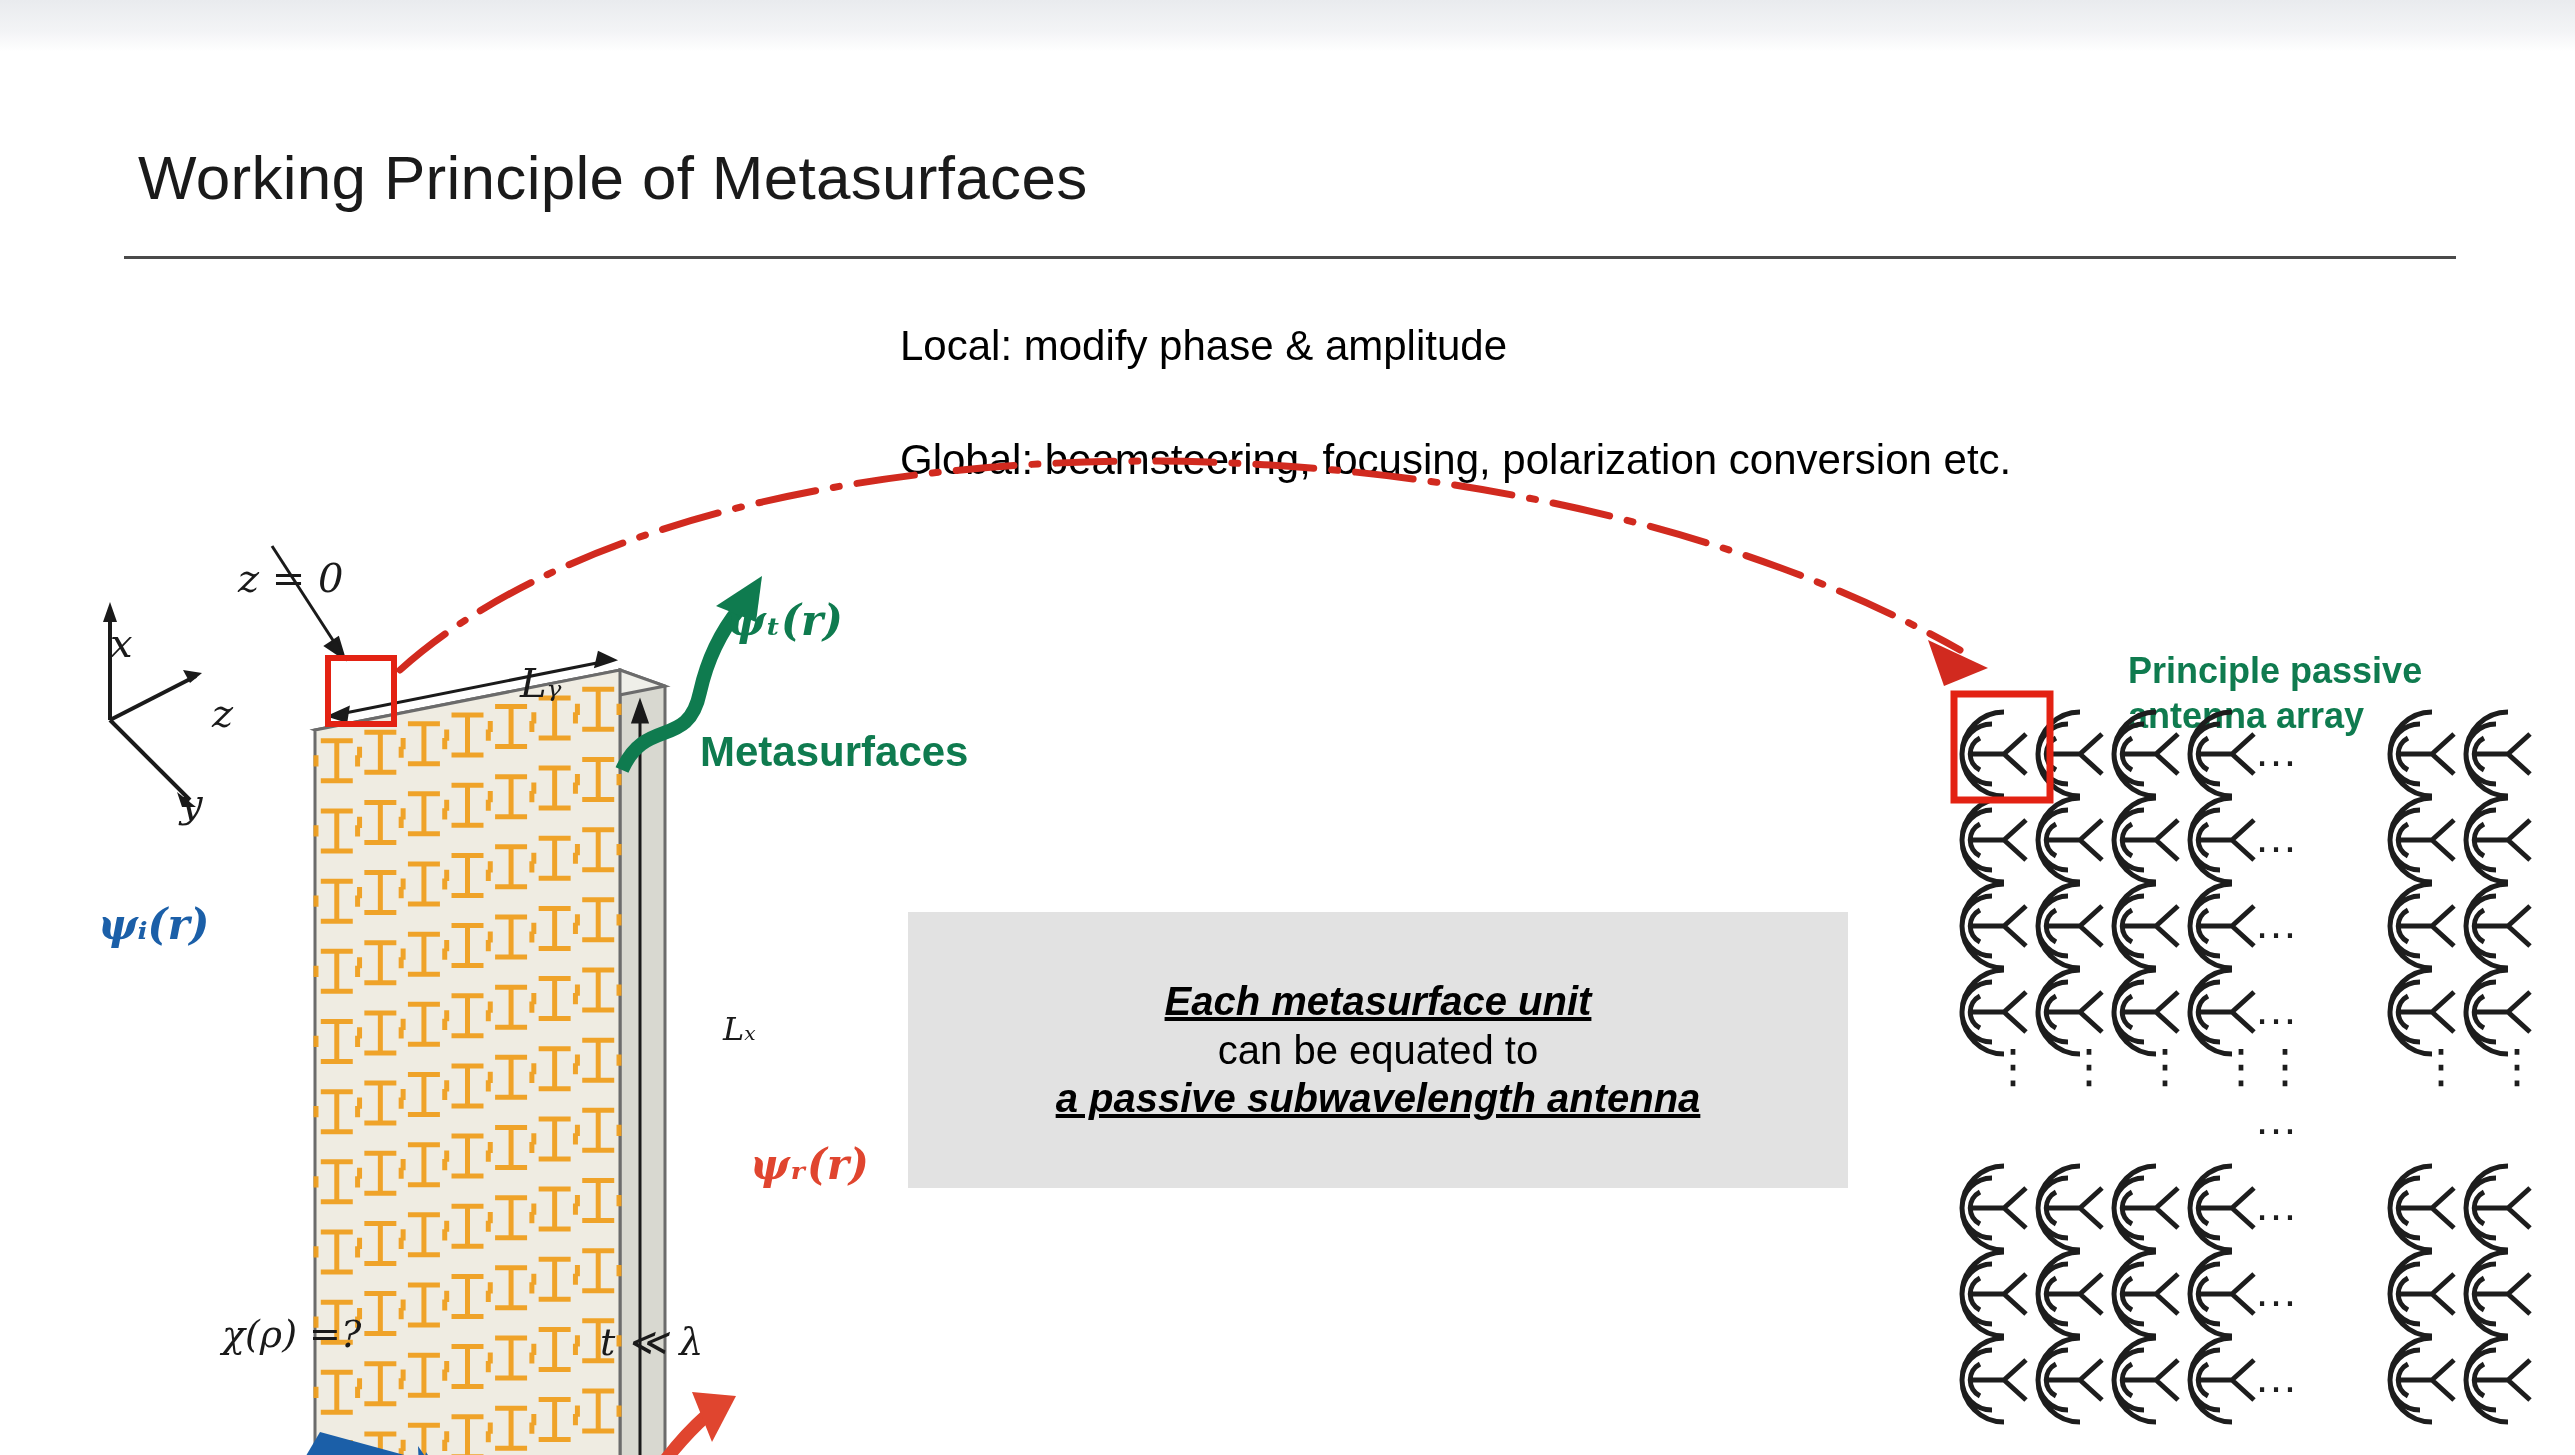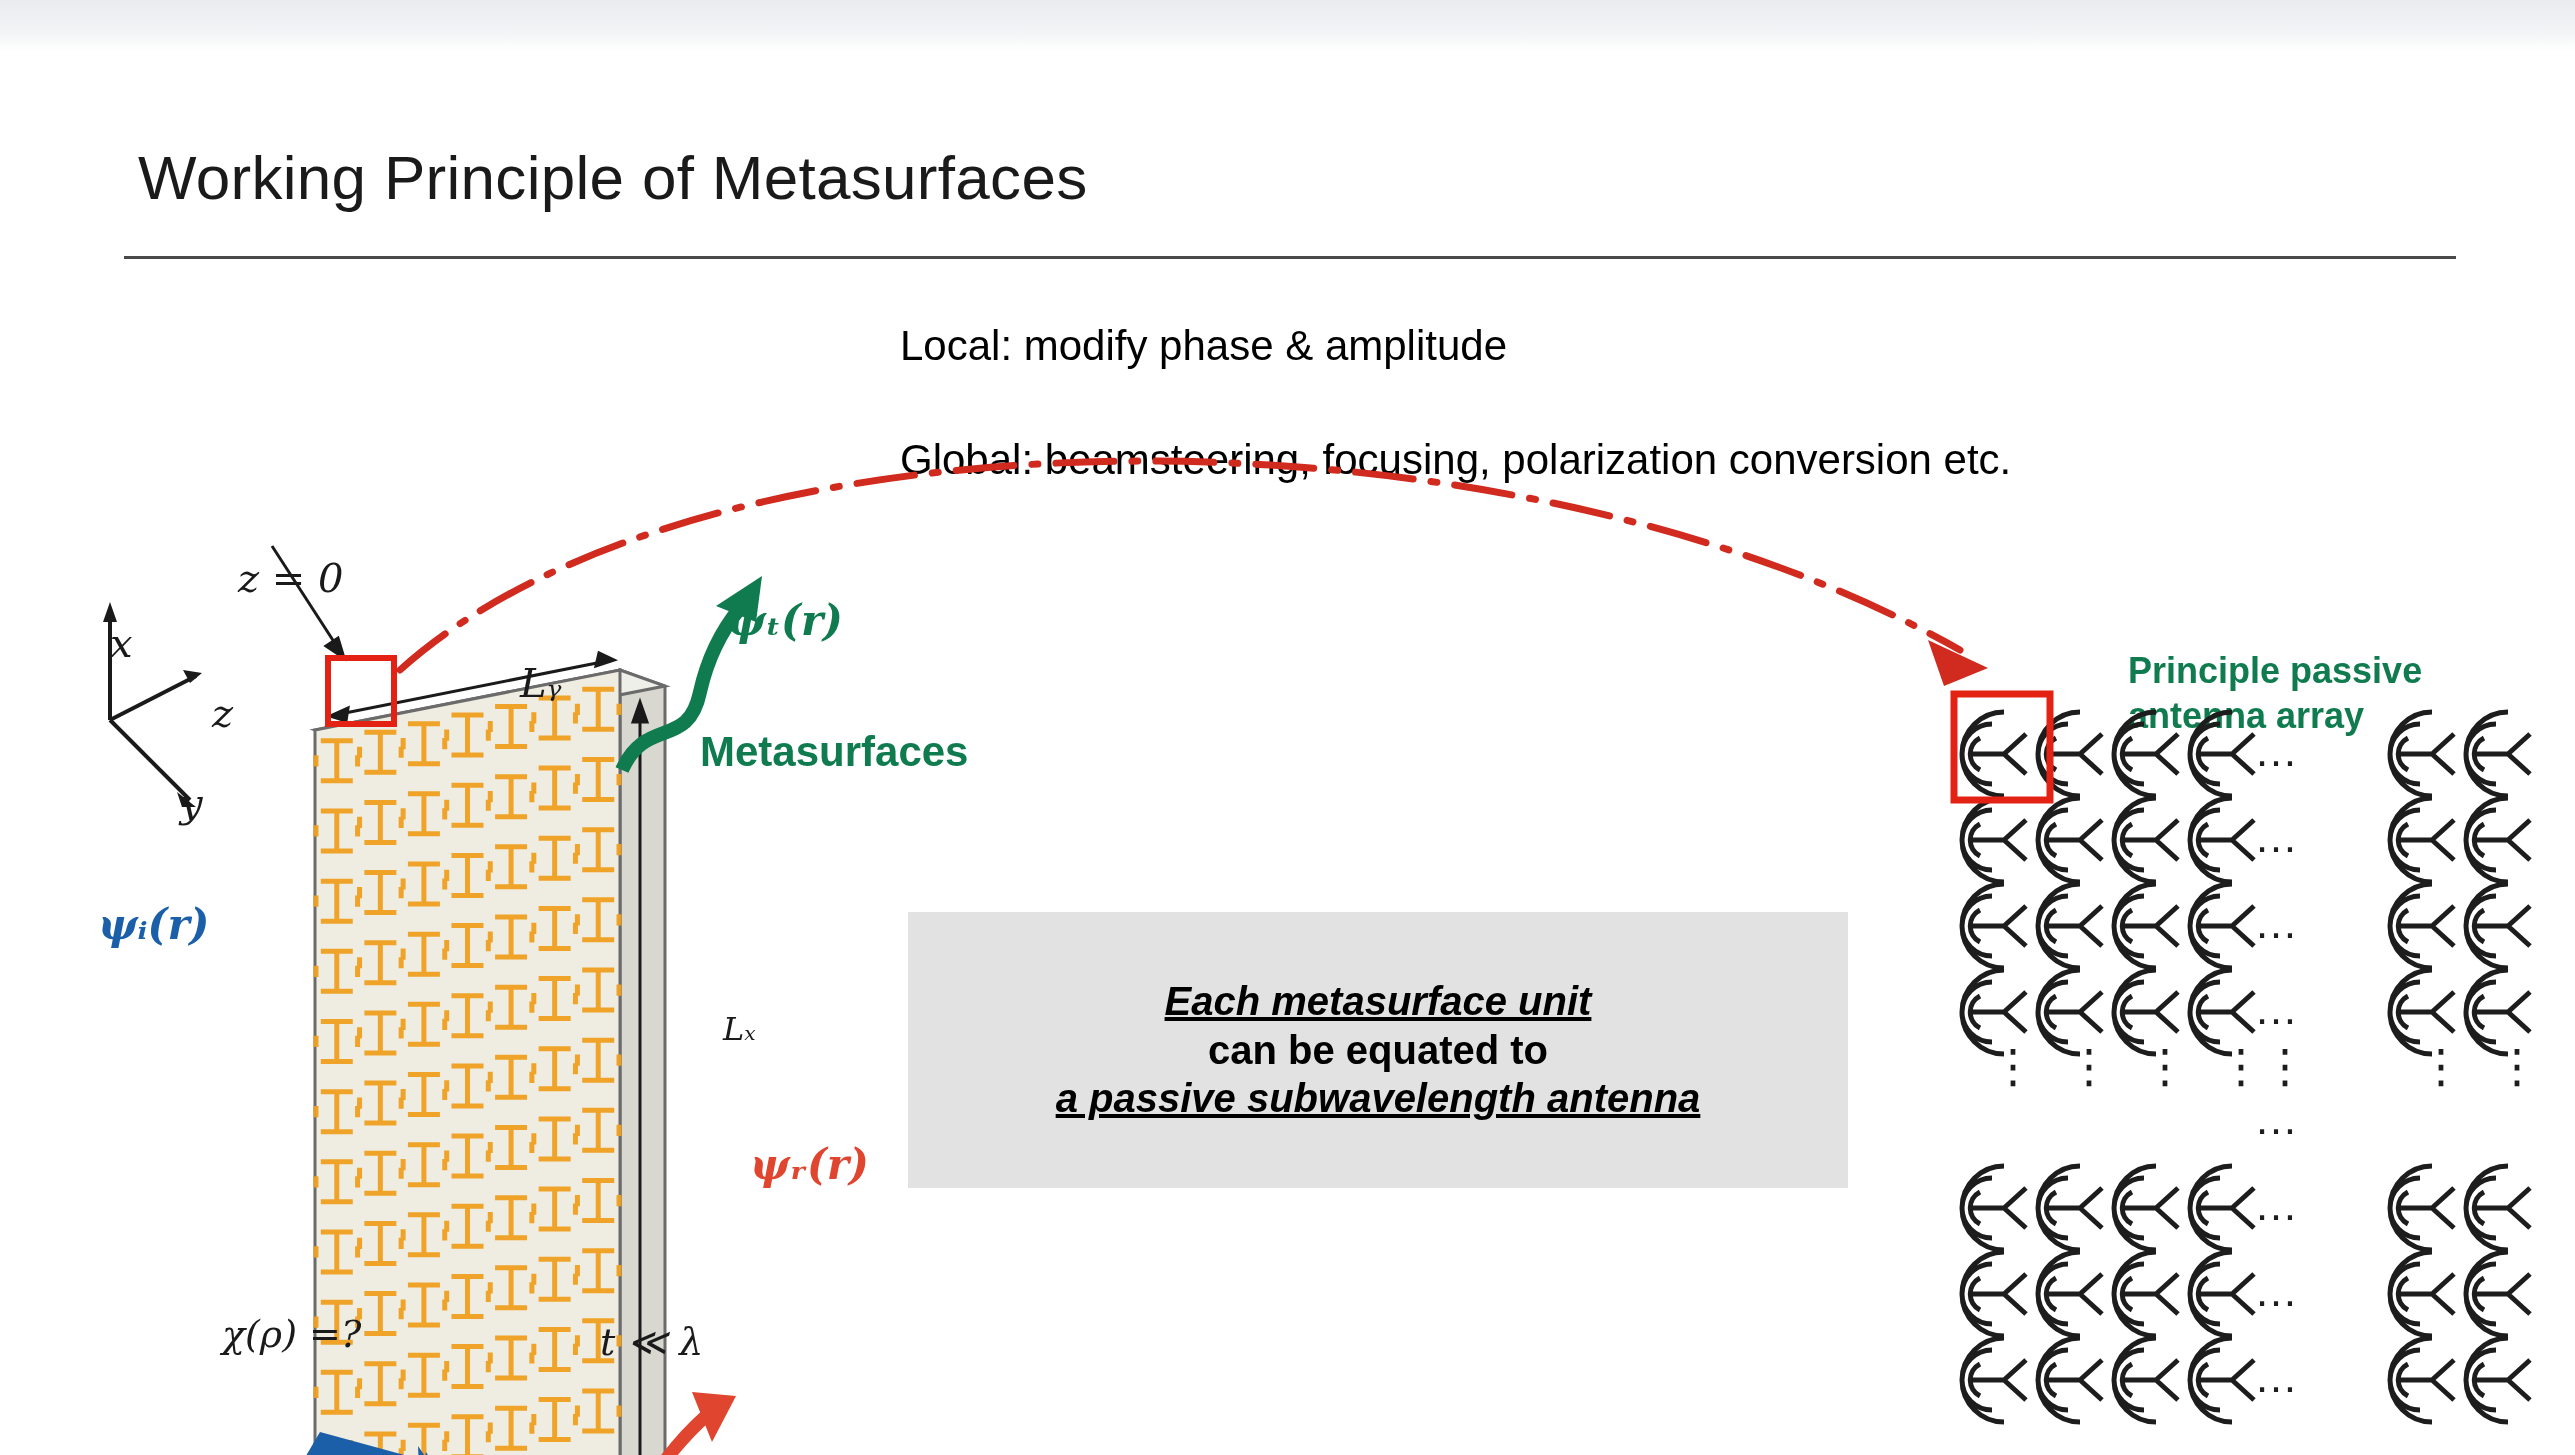--- a/index.html
+++ b/index.html
@@ -93,21 +93,21 @@
     text-align: center;
     line-height: 1.22;
     white-space: nowrap;
   }
   .callout .em {
     font-style: italic;
     font-weight: bold;
     text-decoration: underline;
   }
   .callout .plain {
-    font-weight: bold;
+    font-weight: normal;
   }
 
   .eq-label {
     position: absolute;
     color: #0f7b4f;
     font-weight: bold;
     font-size: 36px;
     line-height: 1.25;
     text-align: left;
     white-space: nowrap;

